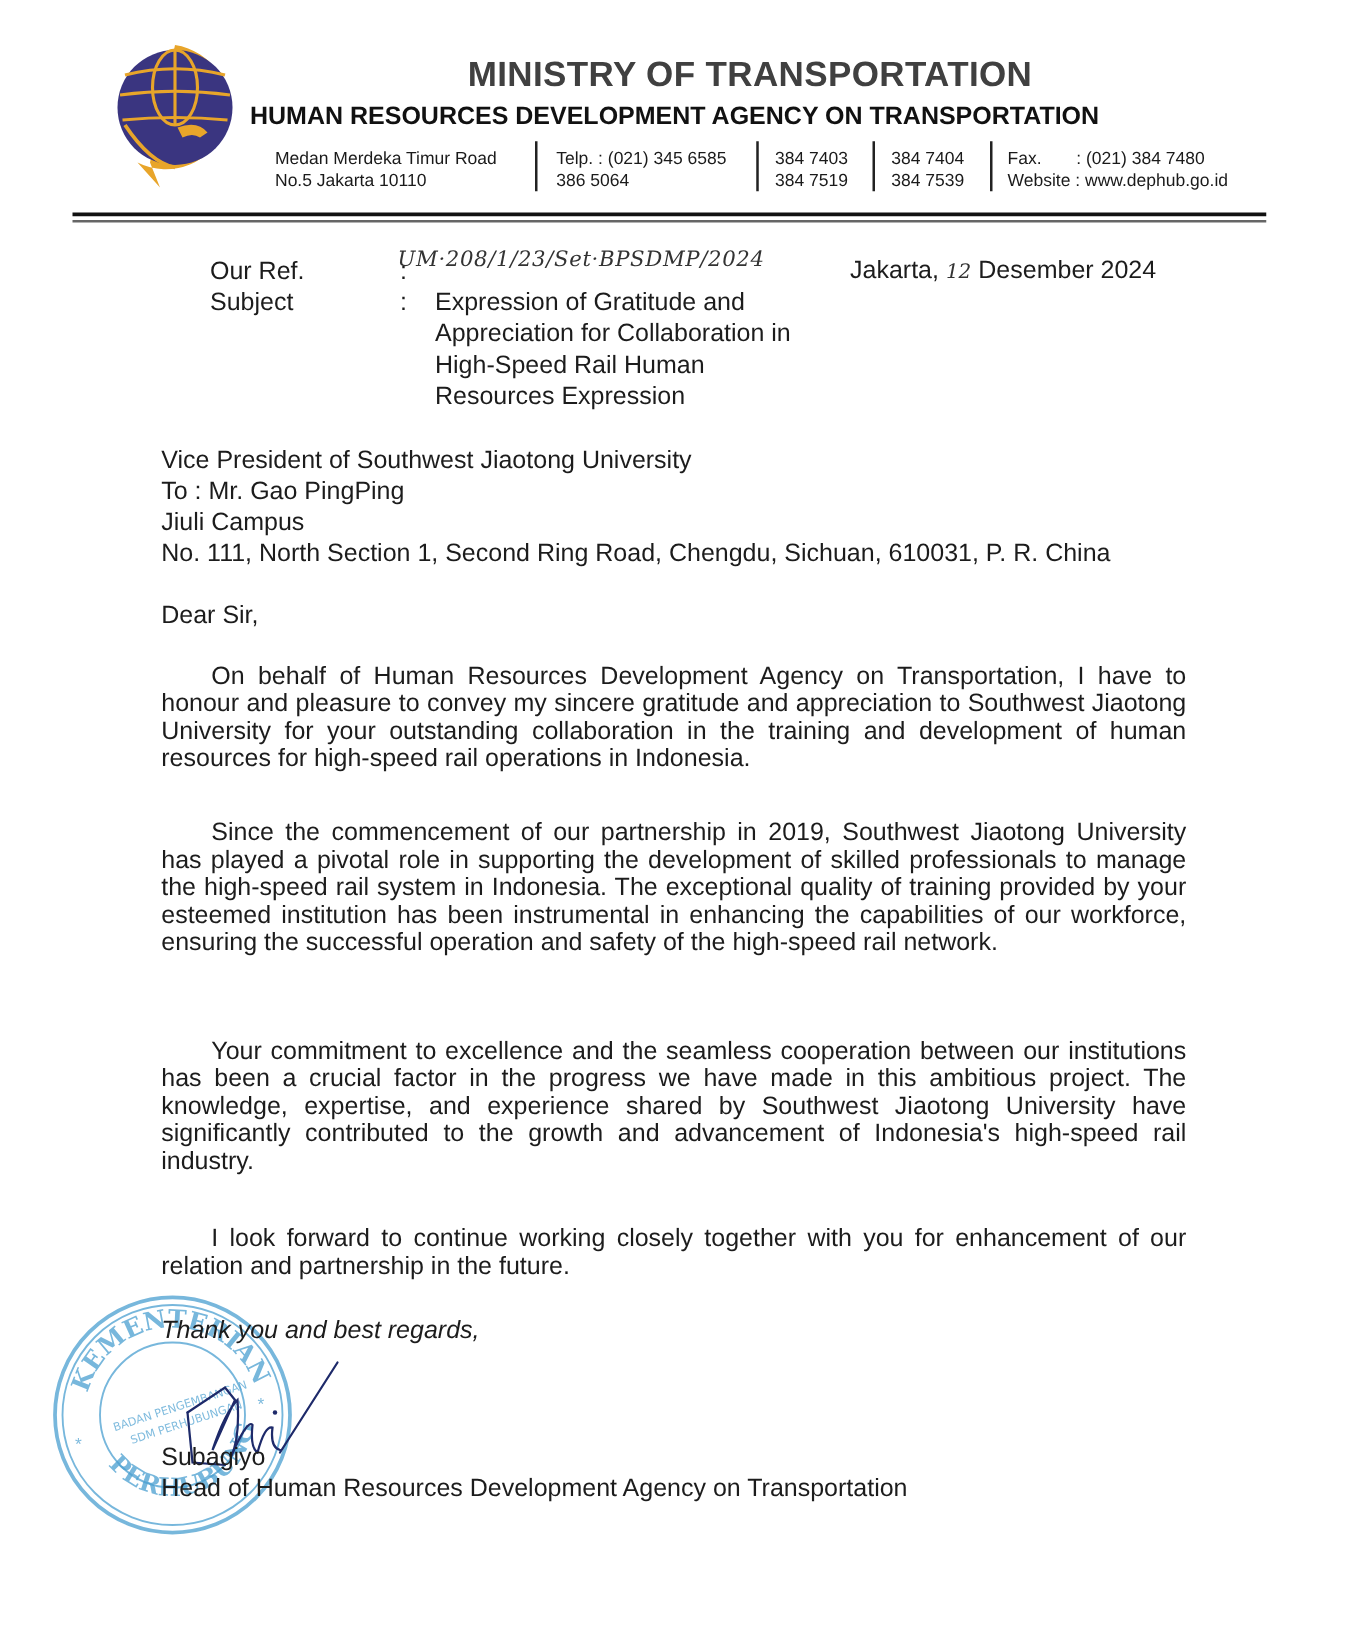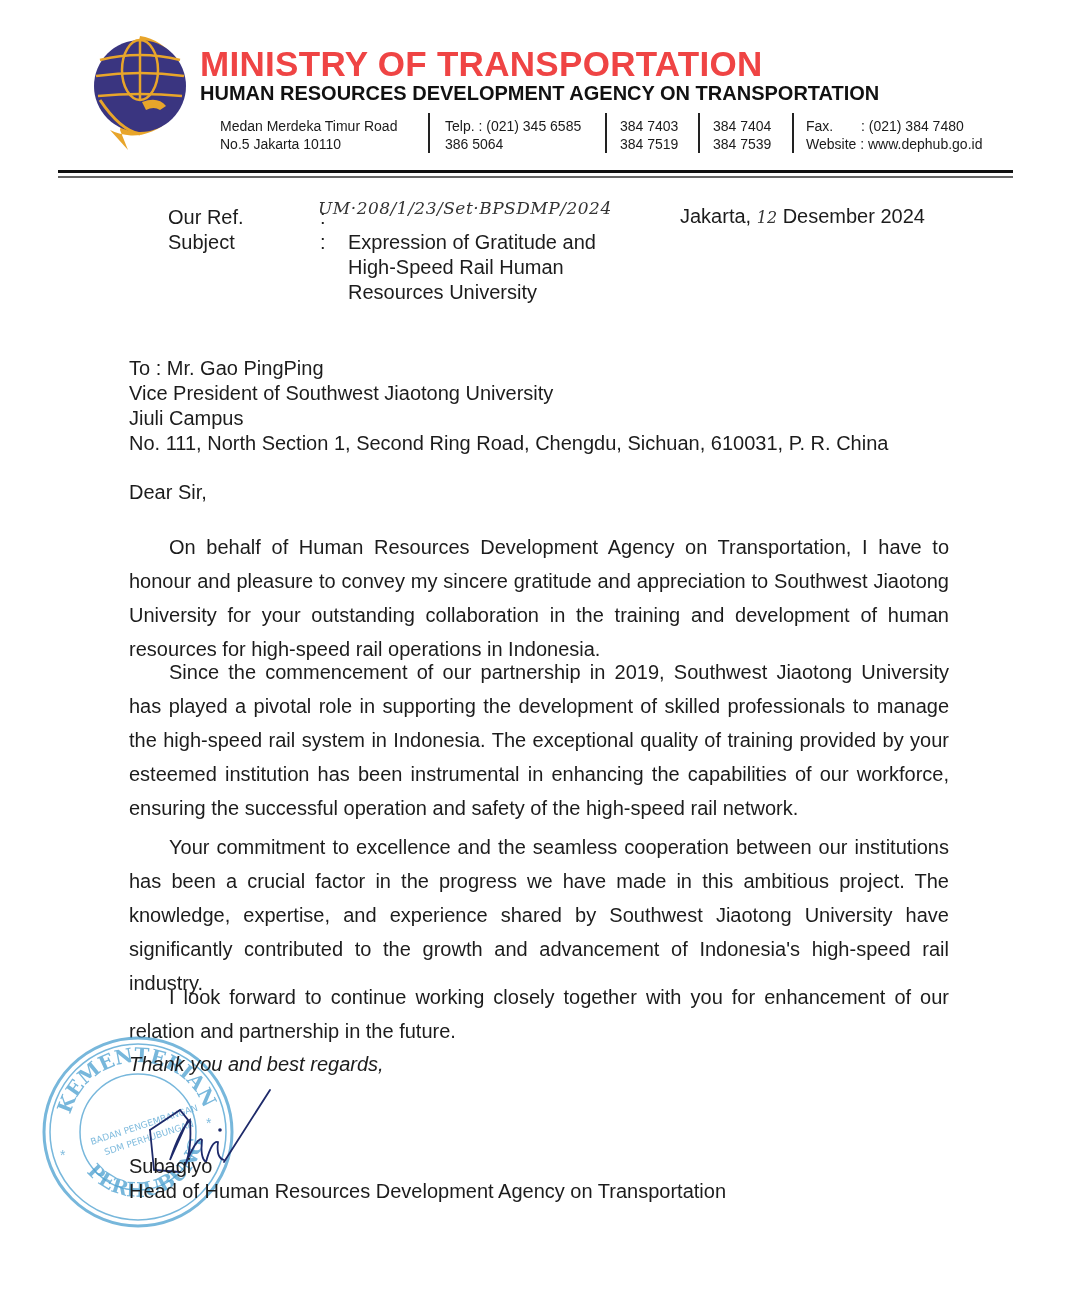--- a/index.html
+++ b/index.html
@@ -3,22 +3,22 @@
   <meta charset="utf-8">
   <style>
     html, body { margin: 0; padding: 0; background: #ffffff; }
     body {
       width: 1080px; height: 1309px; position: relative; overflow: hidden;
       font-family: "Liberation Sans", sans-serif; color: #1c1c1c;
     }
     .abs { position: absolute; }
     
     .logo { left: 80px; top: 30px; width: 120px; height: 125px; }
-    .title { left: 200px; top: 44px; width: 800px; text-align: left;
-      font-weight: bold; font-size: 35px; letter-spacing: 0.3px; color: #ef4444; }
+    .title { left: 200px; top: 44px; width: 800px; text-align: center;
+      font-weight: bold; font-size: 28px; letter-spacing: 0.3px; color: #404040; }
     .subtitle { left: 200px; top: 82px; width: 810px; text-align: left;
       font-weight: bold; font-size: 20px; color: #111; }
     .contact { top: 117px; font-size: 14px; line-height: 18px; color: #1a1a1a; }
     .vsep { top: 113px; width: 2px; height: 40px; background: #222; }
     .c-addr { left: 220px; }
     .c-tel { left: 445px; text-align: left; width: 148px; }
     .c-n1 { left: 620px; }
     .c-n2 { left: 713px; }
     .c-fax { left: 806px; }
     .c-fax .lbl { display: inline-block; width: 55px; }
@@ -31,21 +31,21 @@
     .meta-colon { left: 292px; }
     .ref-val { left: 318px; top: 198px; font-family: "DejaVu Serif", serif; font-style: italic;
       font-size: 17px; color: #333; letter-spacing: 0.5px; }
     .subject-val { left: 320px; top: 230px; width: 340px; }
     .date { left: 680px; top: 205px; font-size: 20px; }
     .date .day { font-family: "DejaVu Serif", serif; font-style: italic; font-size: 16px; color: #333; }
 
     
     .addr { left: 129px; top: 356px; font-size: 20px; line-height: 25px; }
     .salutation { left: 129px; top: 481px; font-size: 20px; }
-    .para { left: 129px; width: 820px; font-size: 20px; line-height: 34px;
+    .para { left: 129px; width: 820px; font-size: 20px; line-height: 22px;
       text-align: justify; text-indent: 40px; margin: 0; }
     .p1 { top: 530px; }
     .p2 { top: 655px; }
     .p3 { top: 830px; }
     .p4 { top: 980px; }
     .closing { left: 129px; top: 1053px; font-size: 20px; font-style: italic; }
     .signer { left: 129px; top: 1154px; font-size: 20px; line-height: 25px; }
 
     .stamp { left: 38px; top: 1032px; width: 200px; height: 200px; }
     .signature { left: 140px; top: 1080px; width: 140px; height: 110px; }
@@ -99,33 +99,34 @@
 <div class="abs rule2"></div>
 
 <div class="abs meta meta-label" style="top:205px">Our Ref.</div>
 <div class="abs meta meta-colon" style="top:205px">:</div>
 <div class="abs ref-val">UM·208/1/23/Set·BPSDMP/2024</div>
 
 <div class="abs meta meta-label" style="top:230px">Subject</div>
 <div class="abs meta meta-colon" style="top:230px">:</div>
 <div class="abs meta subject-val">
   <div>Expression of Gratitude and</div>
+  <div>Appreciation for Collaboration in</div>
   <div>High-Speed Rail Human</div>
-  <div>Resources University</div>
+  <div>Resources Expression</div>
 </div>
 
 <div class="abs date">
   <span>Jakarta,</span>
   <span class="day">12</span>
   <span>Desember 2024</span>
 </div>
 
 <div class="abs addr">
+  <div>Vice President of Southwest Jiaotong University</div>
   <div>To : Mr. Gao PingPing</div>
-  <div>Vice President of Southwest Jiaotong University</div>
   <div>Jiuli Campus</div>
   <div>No. 111, North Section 1, Second Ring Road, Chengdu, Sichuan, 610031, P. R. China</div>
 </div>
 
 <div class="abs salutation">Dear Sir,</div>
 
 <p class="abs para p1">On behalf of Human Resources Development Agency on Transportation, I have to honour and pleasure to convey my sincere gratitude and appreciation to Southwest Jiaotong University for your outstanding collaboration in the training and development of human resources for high-speed rail operations in Indonesia.</p>
 <p class="abs para p2">Since the commencement of our partnership in 2019, Southwest Jiaotong University has played a pivotal role in supporting the development of skilled professionals to manage the high-speed rail system in Indonesia. The exceptional quality of training provided by your esteemed institution has been instrumental in enhancing the capabilities of our workforce, ensuring the successful operation and safety of the high-speed rail network.</p>
 <p class="abs para p3">Your commitment to excellence and the seamless cooperation between our institutions has been a crucial factor in the progress we have made in this ambitious project. The knowledge, expertise, and experience shared by Southwest Jiaotong University have significantly contributed to the growth and advancement of Indonesia's high-speed rail industry.</p>
 <p class="abs para p4">I look forward to continue working closely together with you for enhancement of our relation and partnership in the future.</p>

